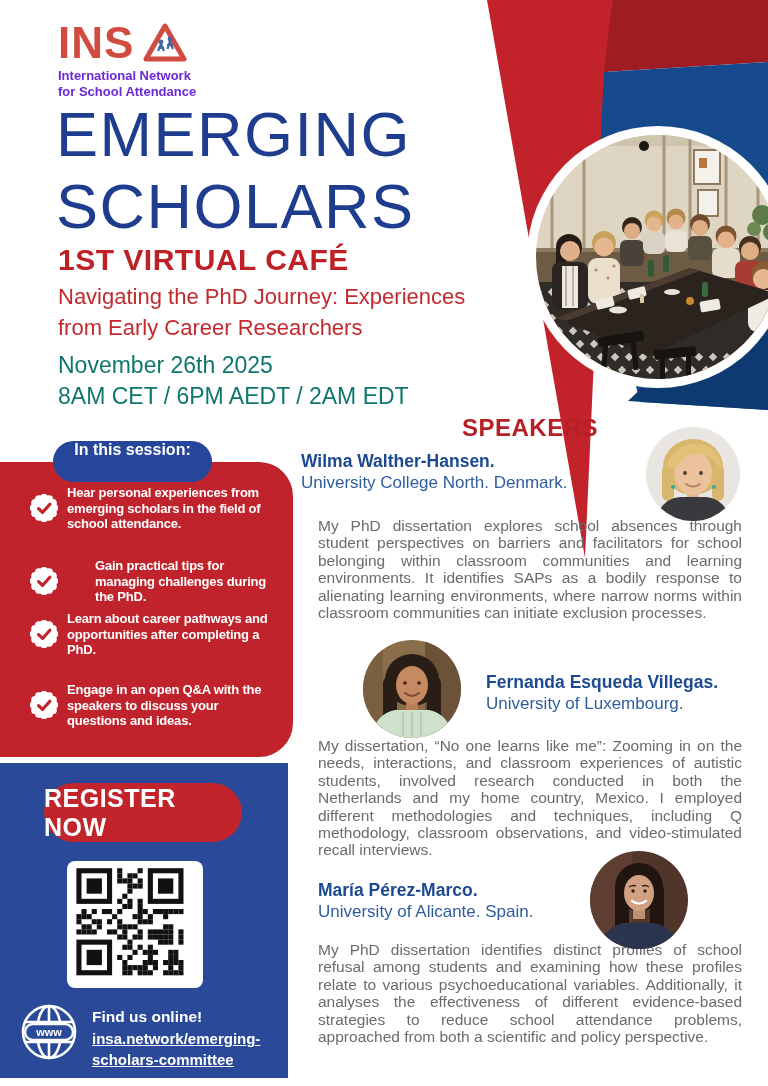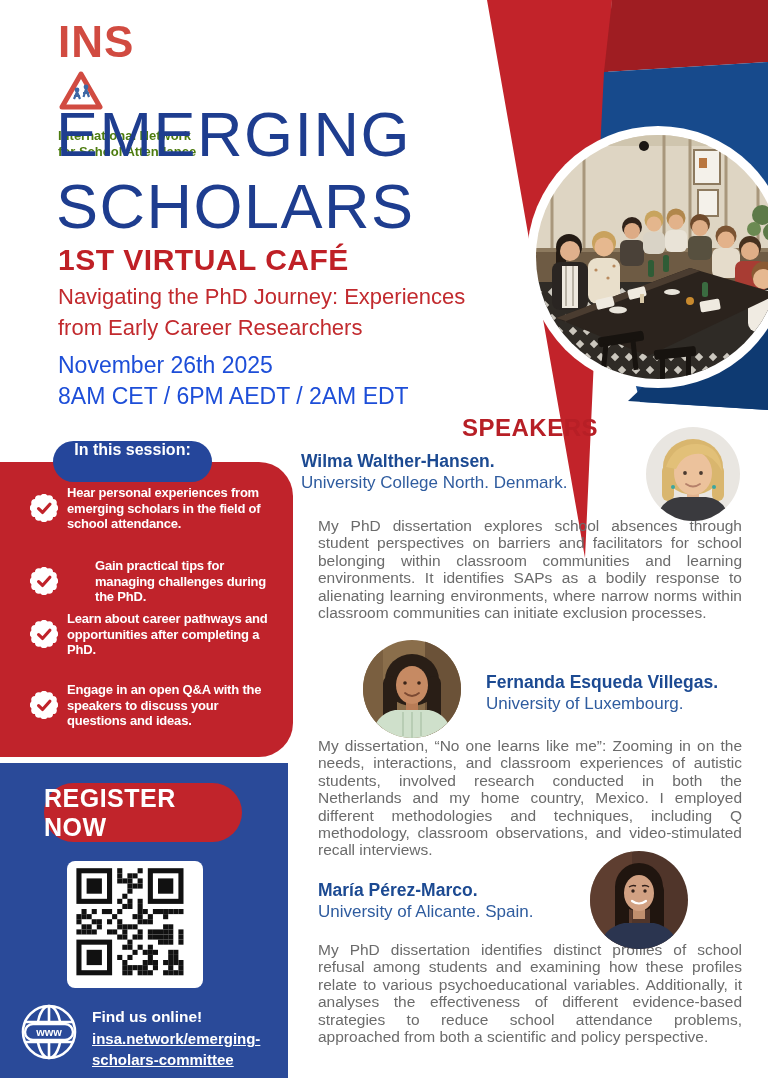--- a/index.html
+++ b/index.html
@@ -2,29 +2,29 @@
 <html><head>
 <meta charset="utf-8">
 <style>
   html,body{margin:0;padding:0;background:#fff;}
   #poster{position:relative;width:768px;height:1086px;background:#ffffff;overflow:hidden;
           font-family:"Liberation Sans","DejaVu Sans",sans-serif;}
   .abs{position:absolute;}
 
   
   .logo{left:58px;top:22px;display:flex;flex-direction:column;}
-  .logo-row{display:flex;align-items:flex-start;gap:8px;flex-direction:column;}
+  .logo-row{display:flex;align-items:center;gap:8px;}
   .logo-letters{font-size:44px;font-weight:bold;color:#d14b41;letter-spacing:1px;line-height:40px;}
-  .logo-sub{margin-top:16px;font-size:13px;font-weight:bold;color:#4d7c0f;line-height:16px;}
+  .logo-sub{margin-top:4px;font-size:13px;font-weight:bold;color:#6d28d9;line-height:16px;}
 
   
   .title{left:56px;top:98px;font-size:63px;color:#1e3d8f;letter-spacing:1.5px;line-height:72px;font-weight:500;}
   .cafe{left:58px;top:243px;font-size:30px;font-weight:bold;color:#bf2026;letter-spacing:.5px;}
   .topic{left:58px;top:281px;font-size:22px;color:#c22a2e;line-height:31px;}
-  .date{left:58px;top:350px;font-size:23px;color:#1d4ed8;line-height:31px;font-weight:500;}
+  .date{left:58px;top:350px;font-size:23px;color:#0f766e;line-height:31px;font-weight:500;}
 
   
   .red-panel{left:0;top:462px;width:293px;height:295px;background:#c0232b;border-radius:0 34px 34px 0;}
   .session-pill{left:53px;top:441px;width:159px;height:41px;background:#25469b;border-radius:21px;
       display:flex;align-items:flex-start;justify-content:center;color:#fff;font-size:16px;font-weight:bold;z-index:3;}
   .bullet{display:flex;align-items:center;gap:9px;left:30px;width:246px;z-index:2;}
   .bullet .seal{flex:0 0 28px;height:28px;}
   .bullet .btxt{color:#fff;font-size:13px;font-weight:bold;line-height:15.6px;letter-spacing:-.2px;}
 
   

